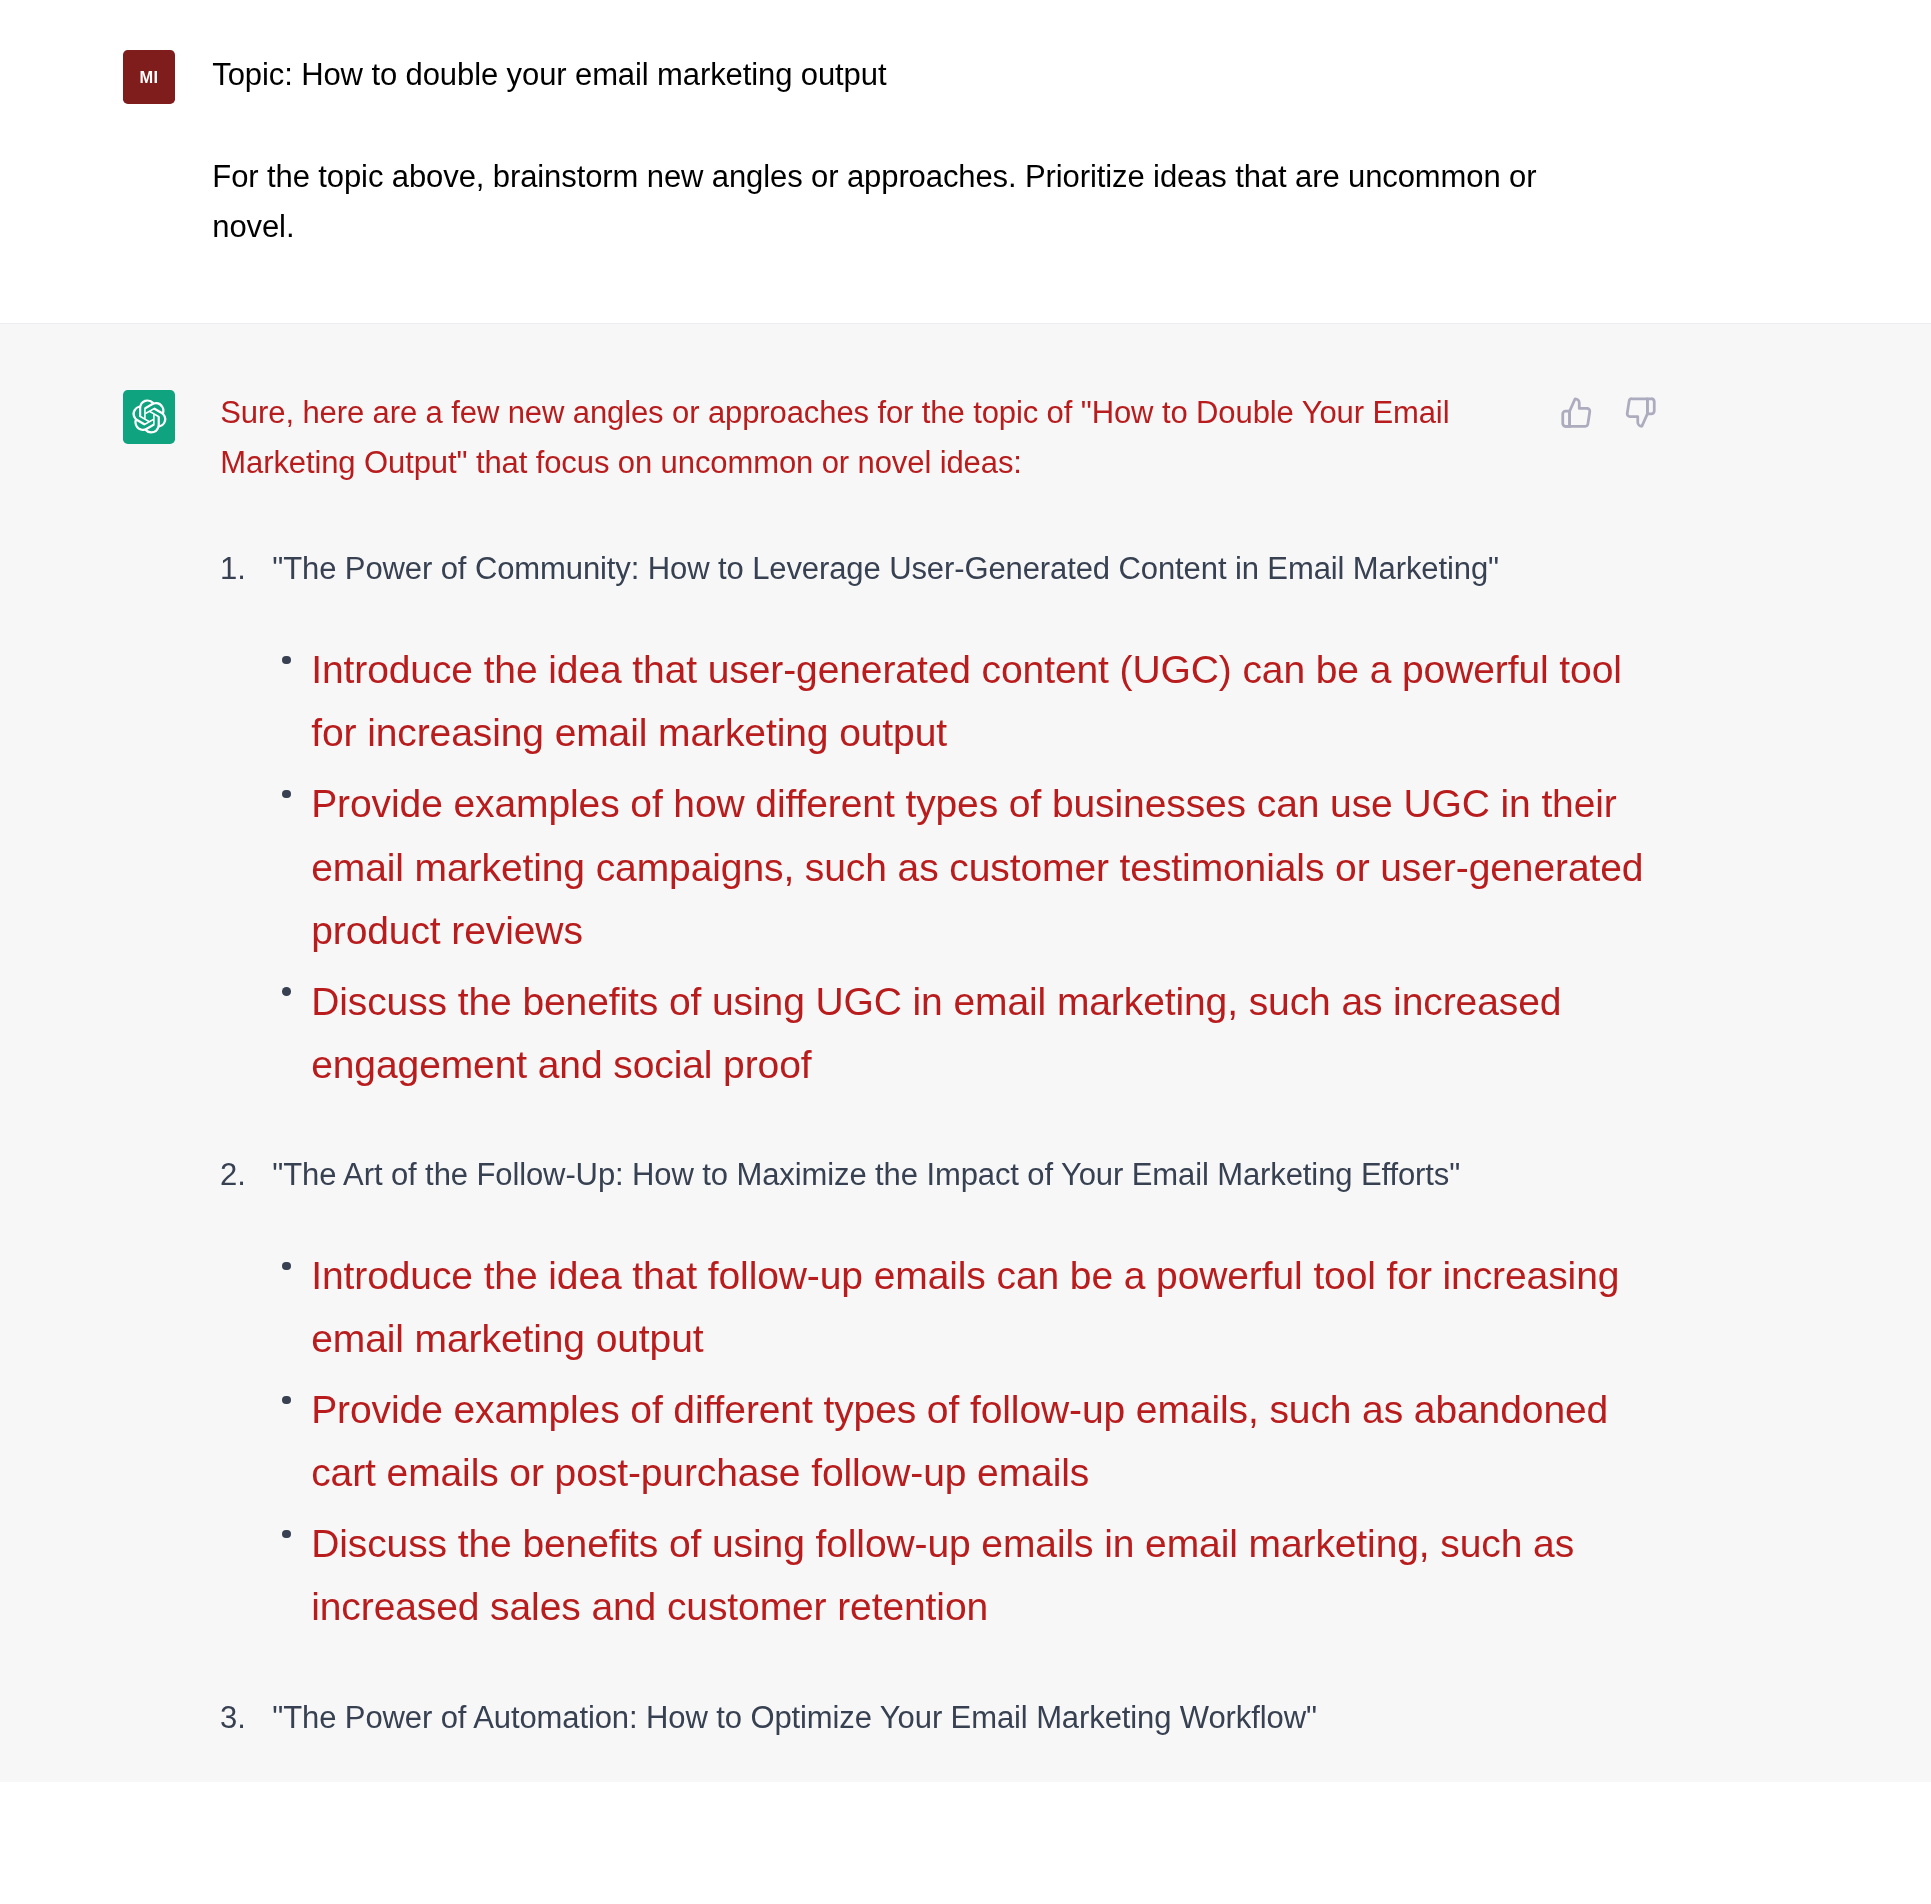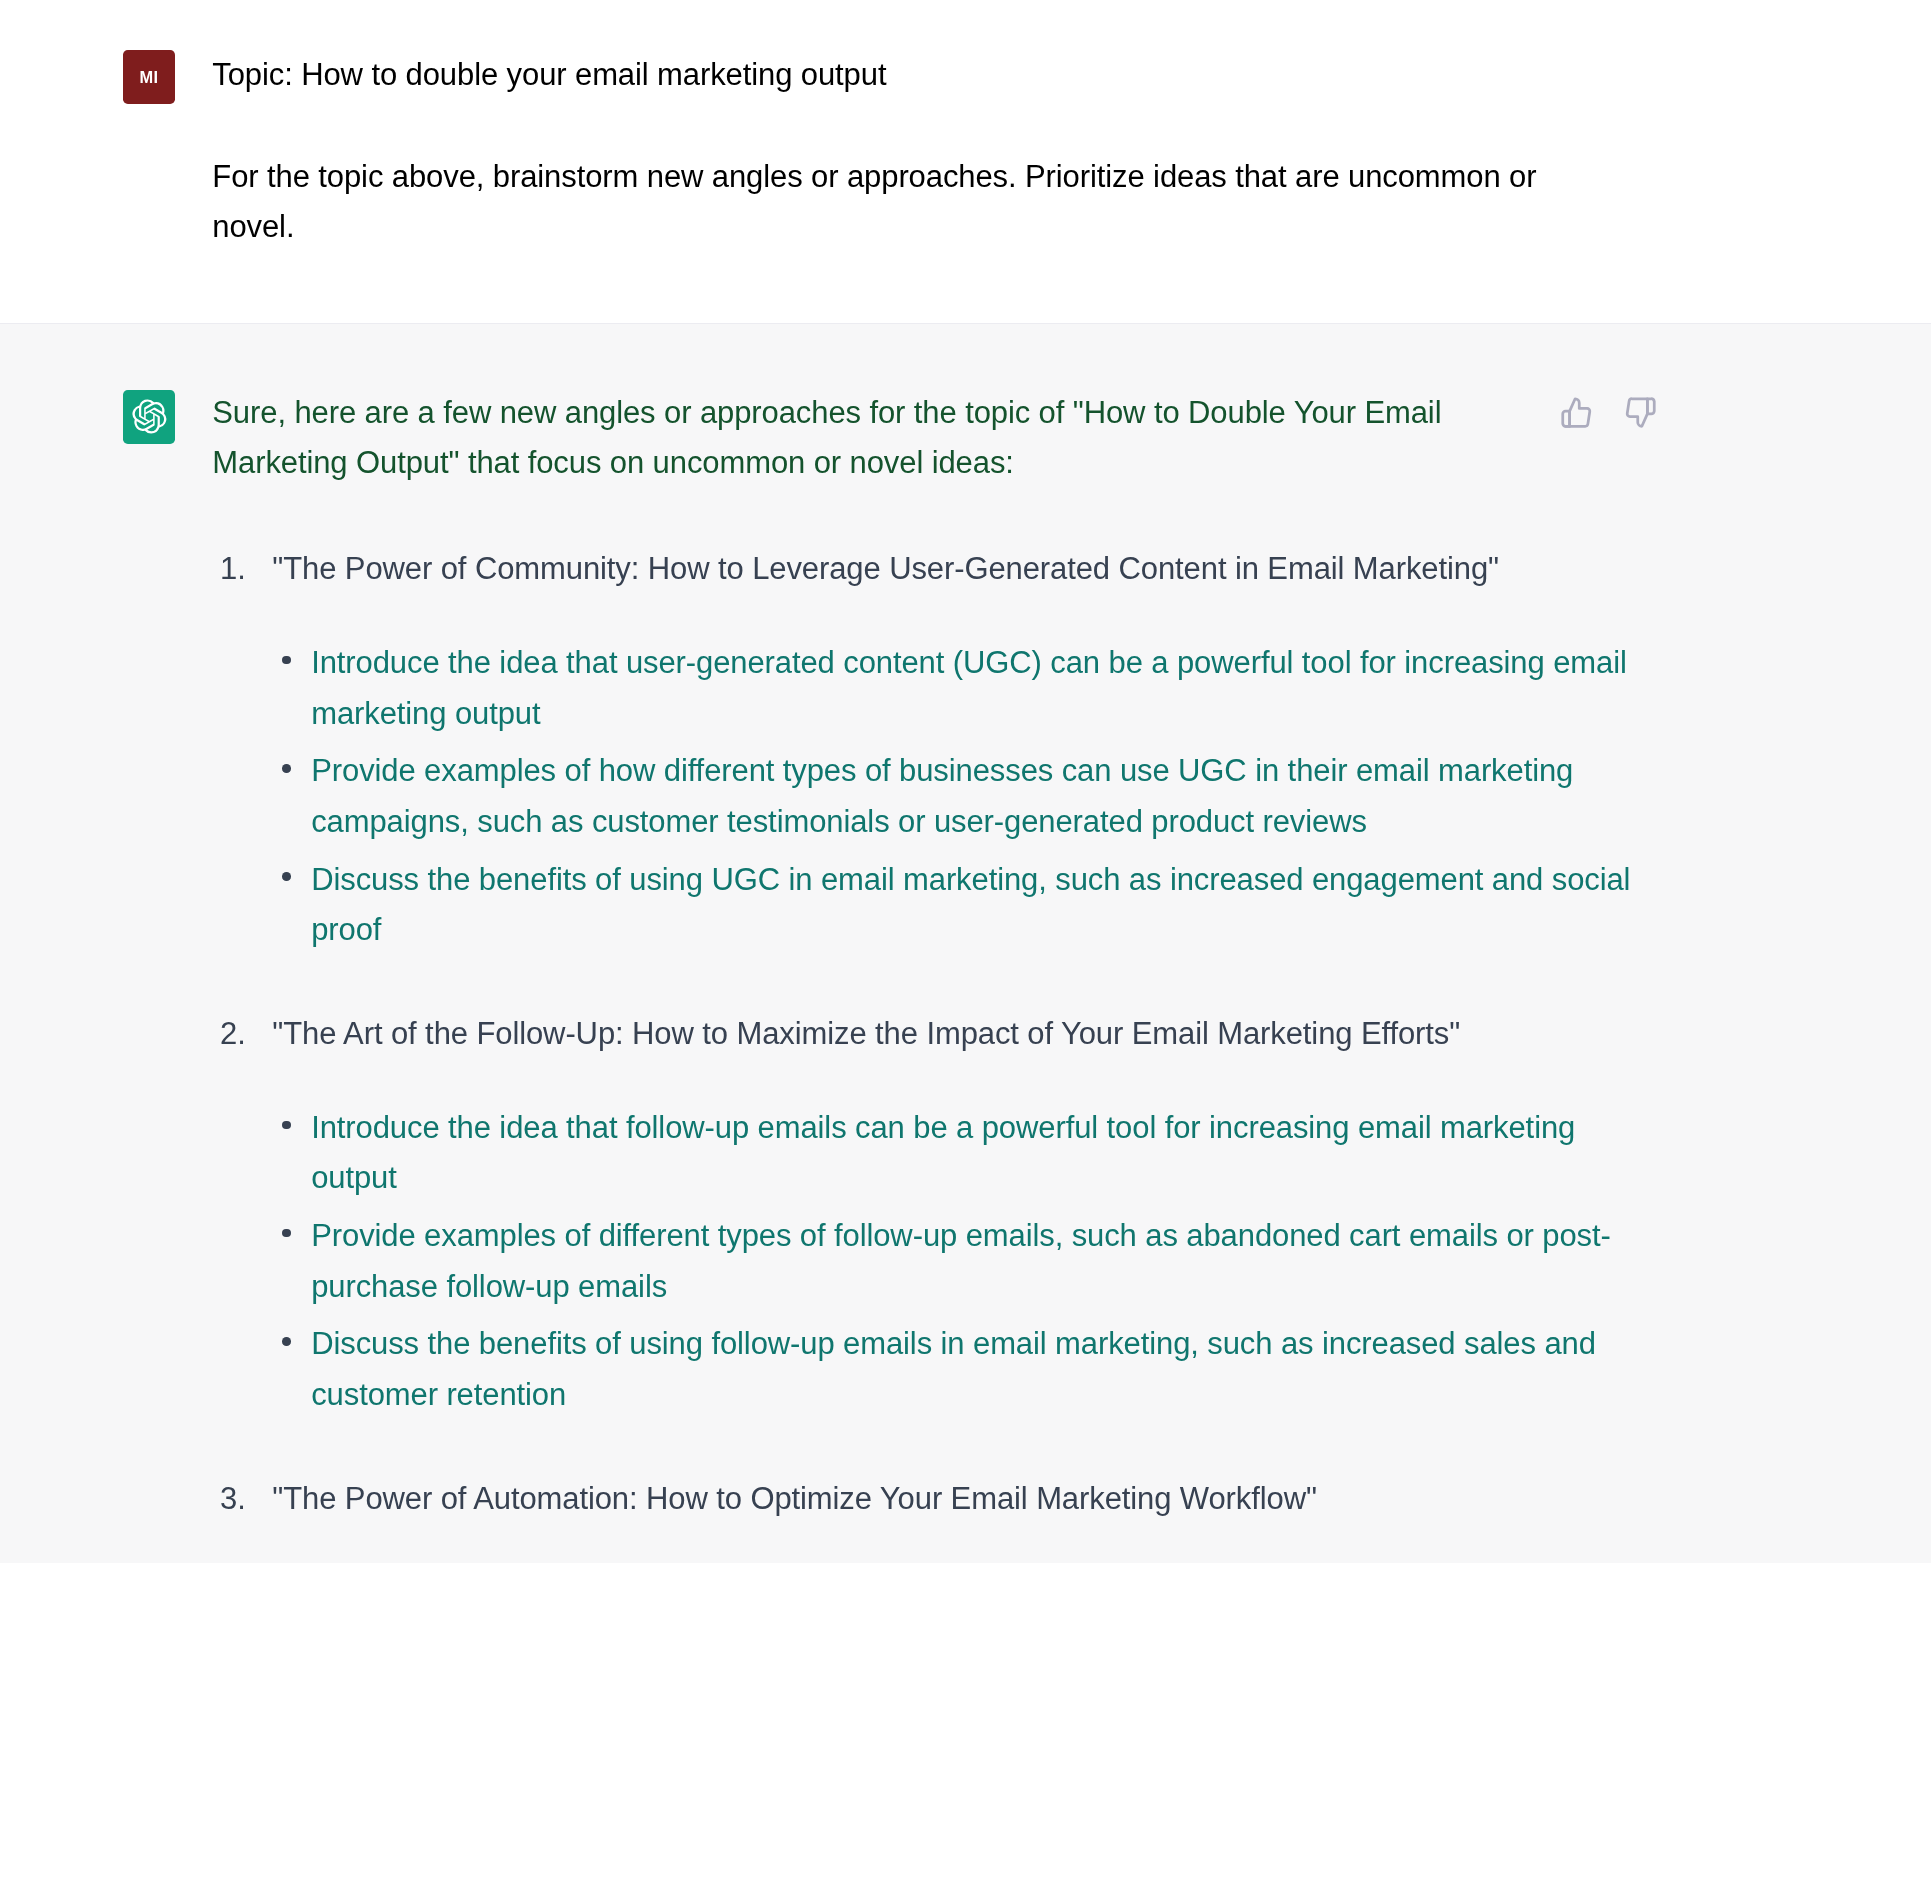--- a/index.html
+++ b/index.html
@@ -82,26 +82,27 @@
   .para {
     color: #000000;
     font-size: 31px;
     line-height: 1.62;
     letter-spacing: -0.1px;
     max-width: 1410px;
   }
   .para + .para { margin-top: 52px; }
 
   .assistant-intro {
-    color: #14532d;
+    color: #b91c1c;
     font-size: 31px;
     line-height: 1.62;
     letter-spacing: -0.1px;
     max-width: 1439px;
     padding-right: 126px;
+    margin-left: 8px;
   }
 
   
   .feedback {
     position: absolute;
     top: 5.8px;
     right: 39px;
     display: flex;
     gap: 25px;
     align-items: center;
@@ -153,22 +154,22 @@
 
   
   ul.sub-list {
     list-style: none;
     margin-top: 44px;
     padding-left: 1.9px;
   }
   ul.sub-list > li {
     position: relative;
     padding-left: 37px;
-    color: #0f766e;
-    font-size: 31px;
+    color: #b91c1c;
+    font-size: 39px;
     line-height: 1.62;
     letter-spacing: -0.1px;
     max-width: 1371px;
     margin-bottom: 7.7px;
   }
   ul.sub-list > li:last-child { margin-bottom: 0; }
   ul.sub-list > li::before {
     content: "";
     position: absolute;
     left: 7.7px;

